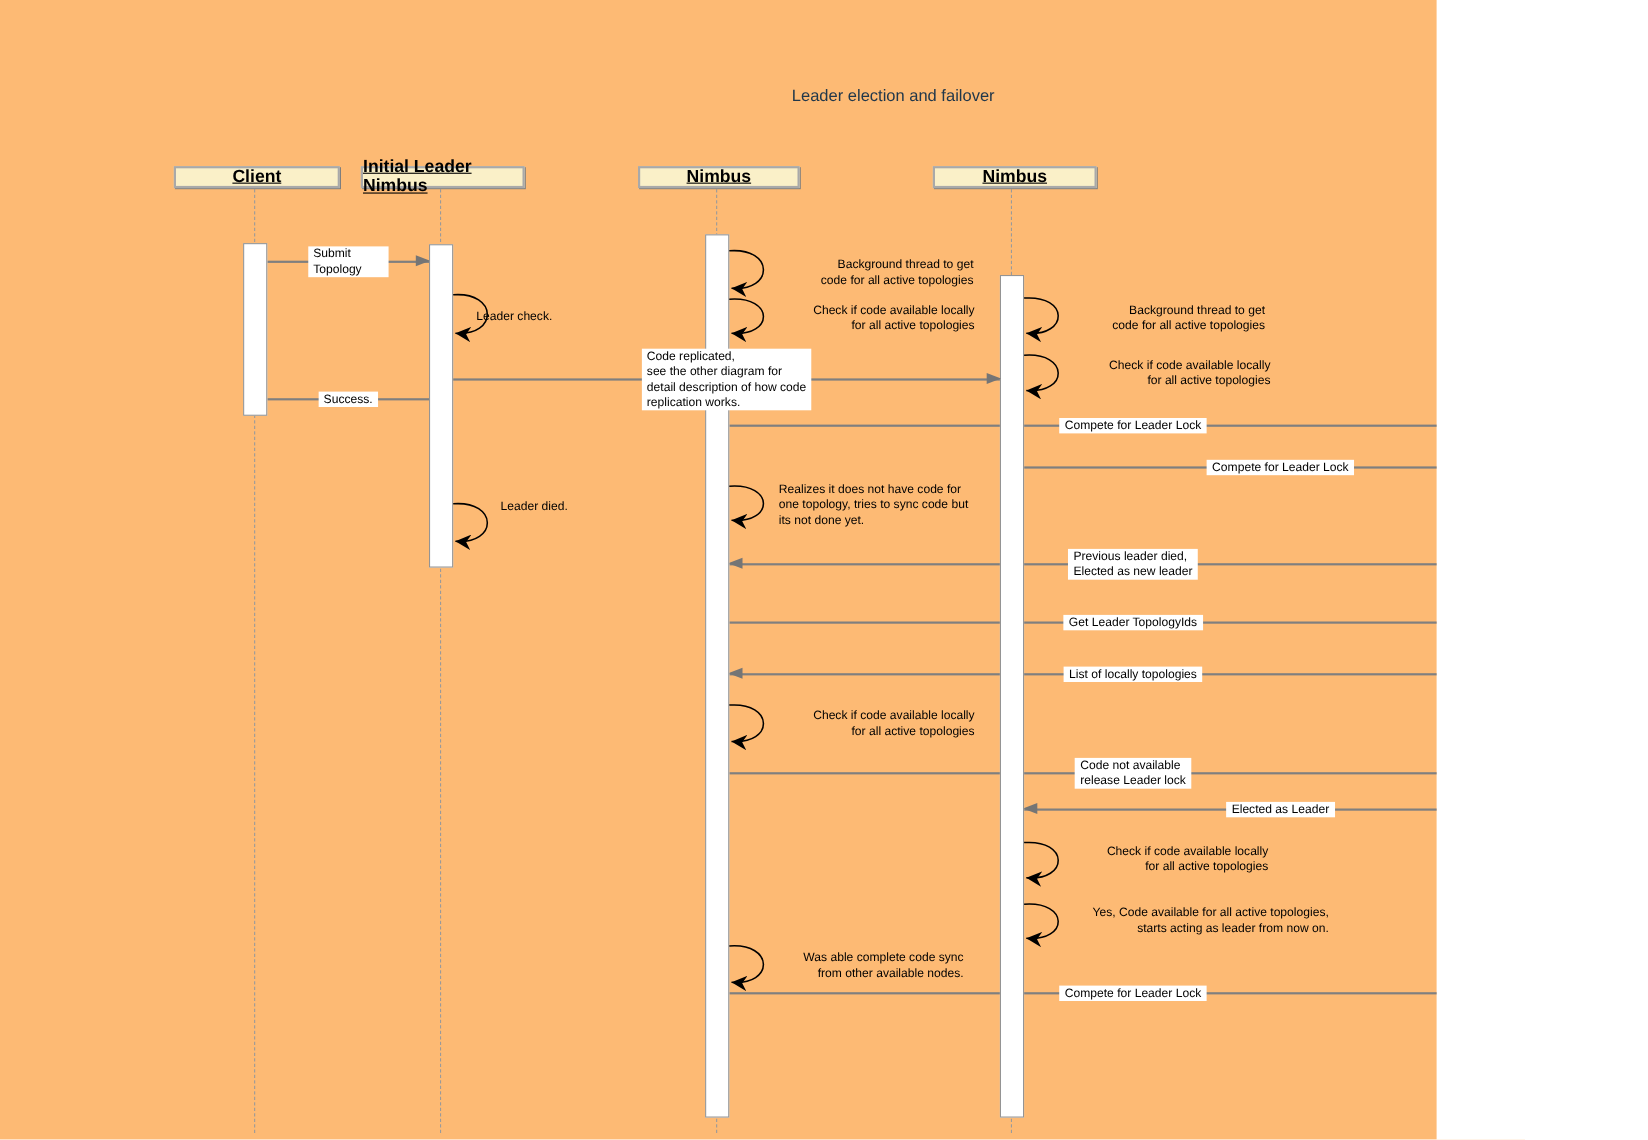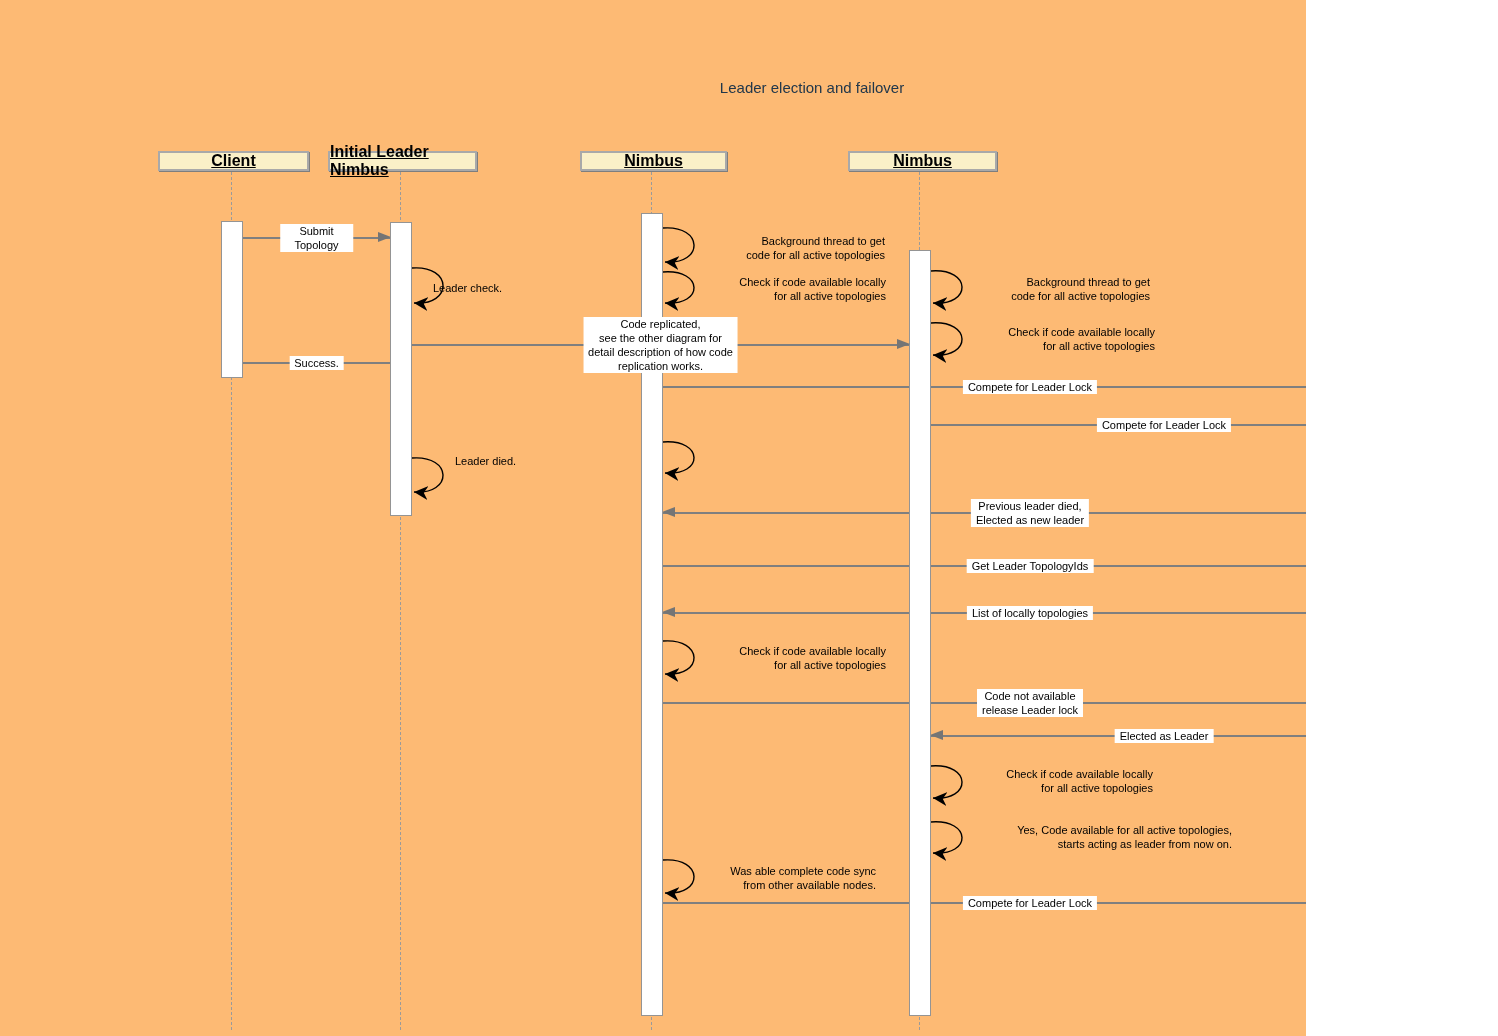--- a/index.html
+++ b/index.html
@@ -16,21 +16,21 @@
   .bar{position:absolute;background:#fff;border:1.5px solid #949494;z-index:3;box-sizing:border-box}
   .msg{position:absolute;z-index:2;height:0}
   .msg.front{z-index:5}
   .mline{position:absolute;left:0;right:0;top:-1px;border-top:2px solid #7f7f7f}
   .ah{position:absolute;width:0;height:0;top:-6px}
   .ah.r{right:-1px;border-top:5.5px solid transparent;border-bottom:5.5px solid transparent;
         border-left:13px solid #757575}
   .ah.l{left:-1px;border-top:5.5px solid transparent;border-bottom:5.5px solid transparent;
         border-right:13px solid #757575}
   .mlabel{position:absolute;left:50%;top:0;transform:translate(-50%,-50%);background:#fff;
-        padding:0 5px;font-size:11px;line-height:14px;text-align:center;
+        padding:0 5px;font-size:11px;line-height:14px;text-align:left;
         white-space:pre-line;color:#000}
   .llabel{position:absolute;font-size:11px;line-height:14px;white-space:pre-line;
         z-index:5;color:#000;text-align:right}
   .llabel.la{text-align:left}
   svg.loops{position:absolute;left:0;top:0;z-index:4;pointer-events:none}
 </style>
 </head>
 <body>
 
 <div class="canvas">
@@ -158,23 +158,26 @@
 
   <div class="llabel" style="left:705px;top:234px;width:180px">Background thread to get
 code for all active topologies</div>
   <div class="llabel" style="left:696px;top:275px;width:190px">Check if code available locally
 for all active topologies</div>
   <div class="llabel la" style="left:433px;top:281px">Leader check.</div>
   <div class="llabel" style="left:965px;top:275px;width:185px">Background thread to get
 code for all active topologies</div>
   <div class="llabel" style="left:965px;top:325px;width:190px">Check if code available locally
 for all active topologies</div>
+  <div class="llabel la" style="left:708px;top:438px;width:200px">Realizes it does not have code for
+one topology, tries to sync code but
+its not done yet.</div>
   <div class="llabel la" style="left:455px;top:454px">Leader died.</div>
   <div class="llabel" style="left:696px;top:644px;width:190px">Check if code available locally
 for all active topologies</div>
   <div class="llabel" style="left:968px;top:767px;width:185px">Check if code available locally
 for all active topologies</div>
-  <div class="llabel" style="left:967px;top:823px;width:265px">Yes, Code available for all active topologies,
+  <div class="llabel" style="left:943px;top:823px;width:265px">Yes, Code available for all active topologies,
 starts acting as leader from now on.</div>
   <div class="llabel" style="left:706px;top:864px;width:170px">Was able complete code sync
 from other available nodes.</div>
 
 </div>
 
 </body></html>

